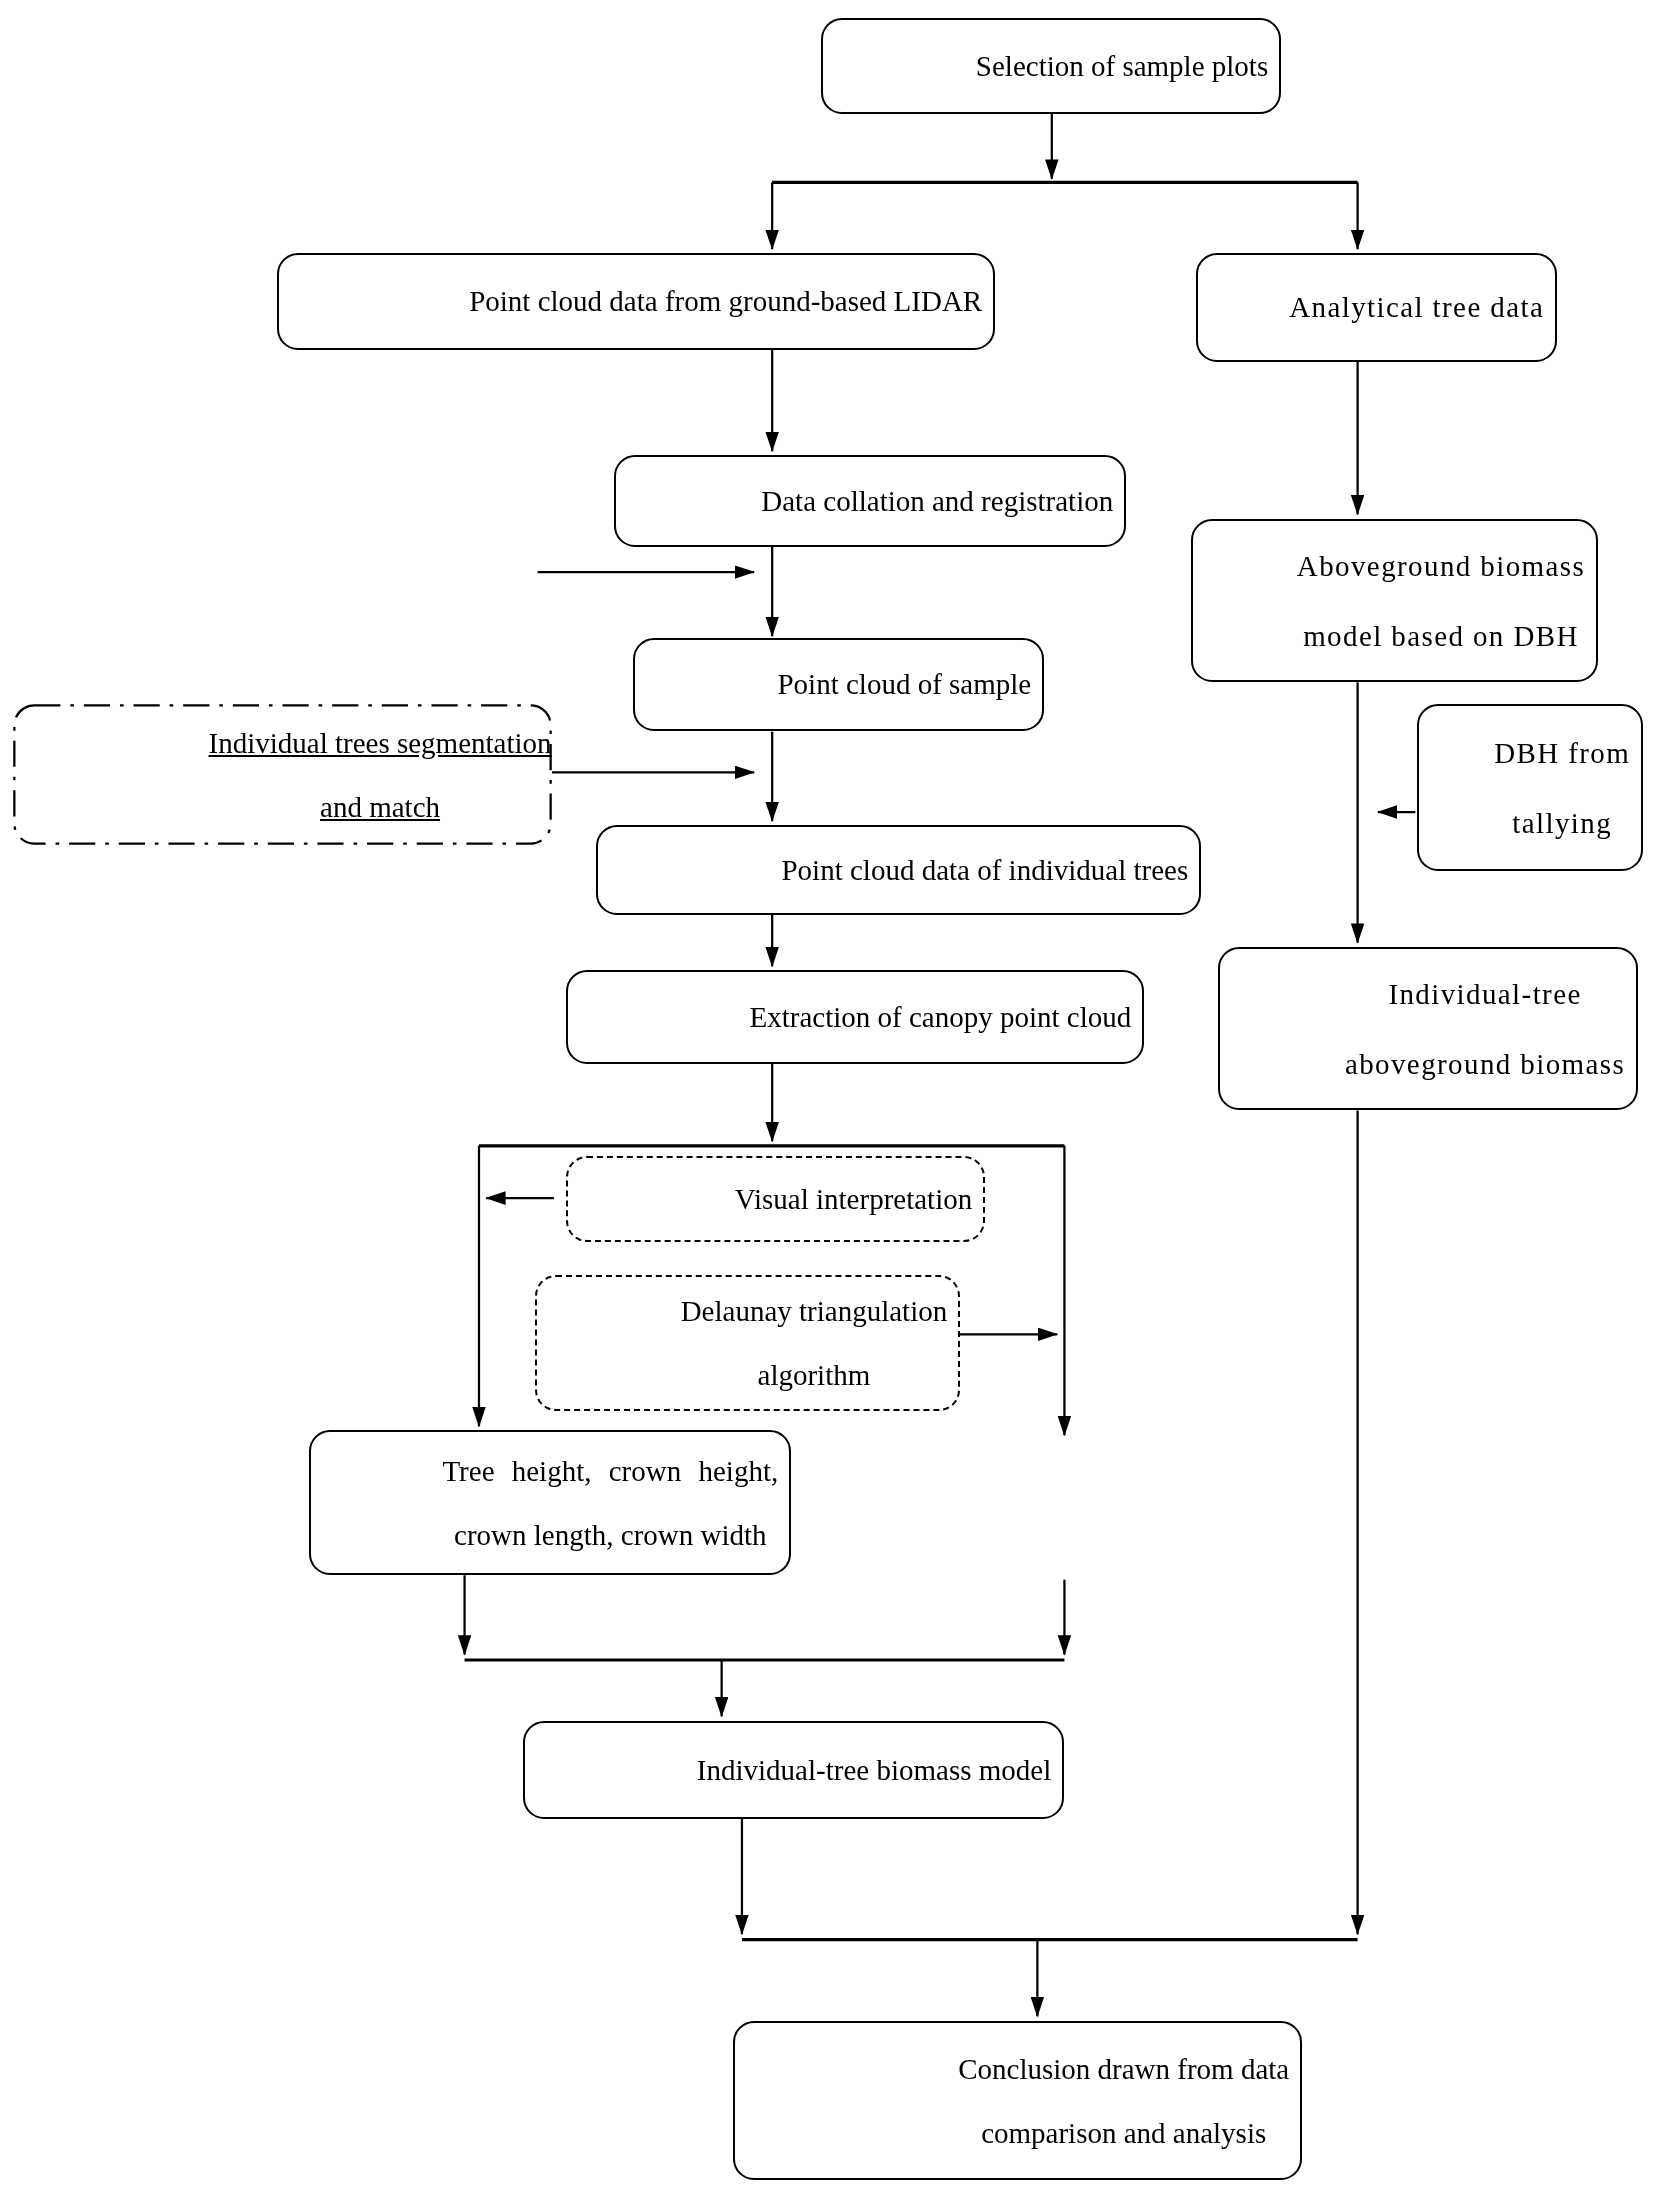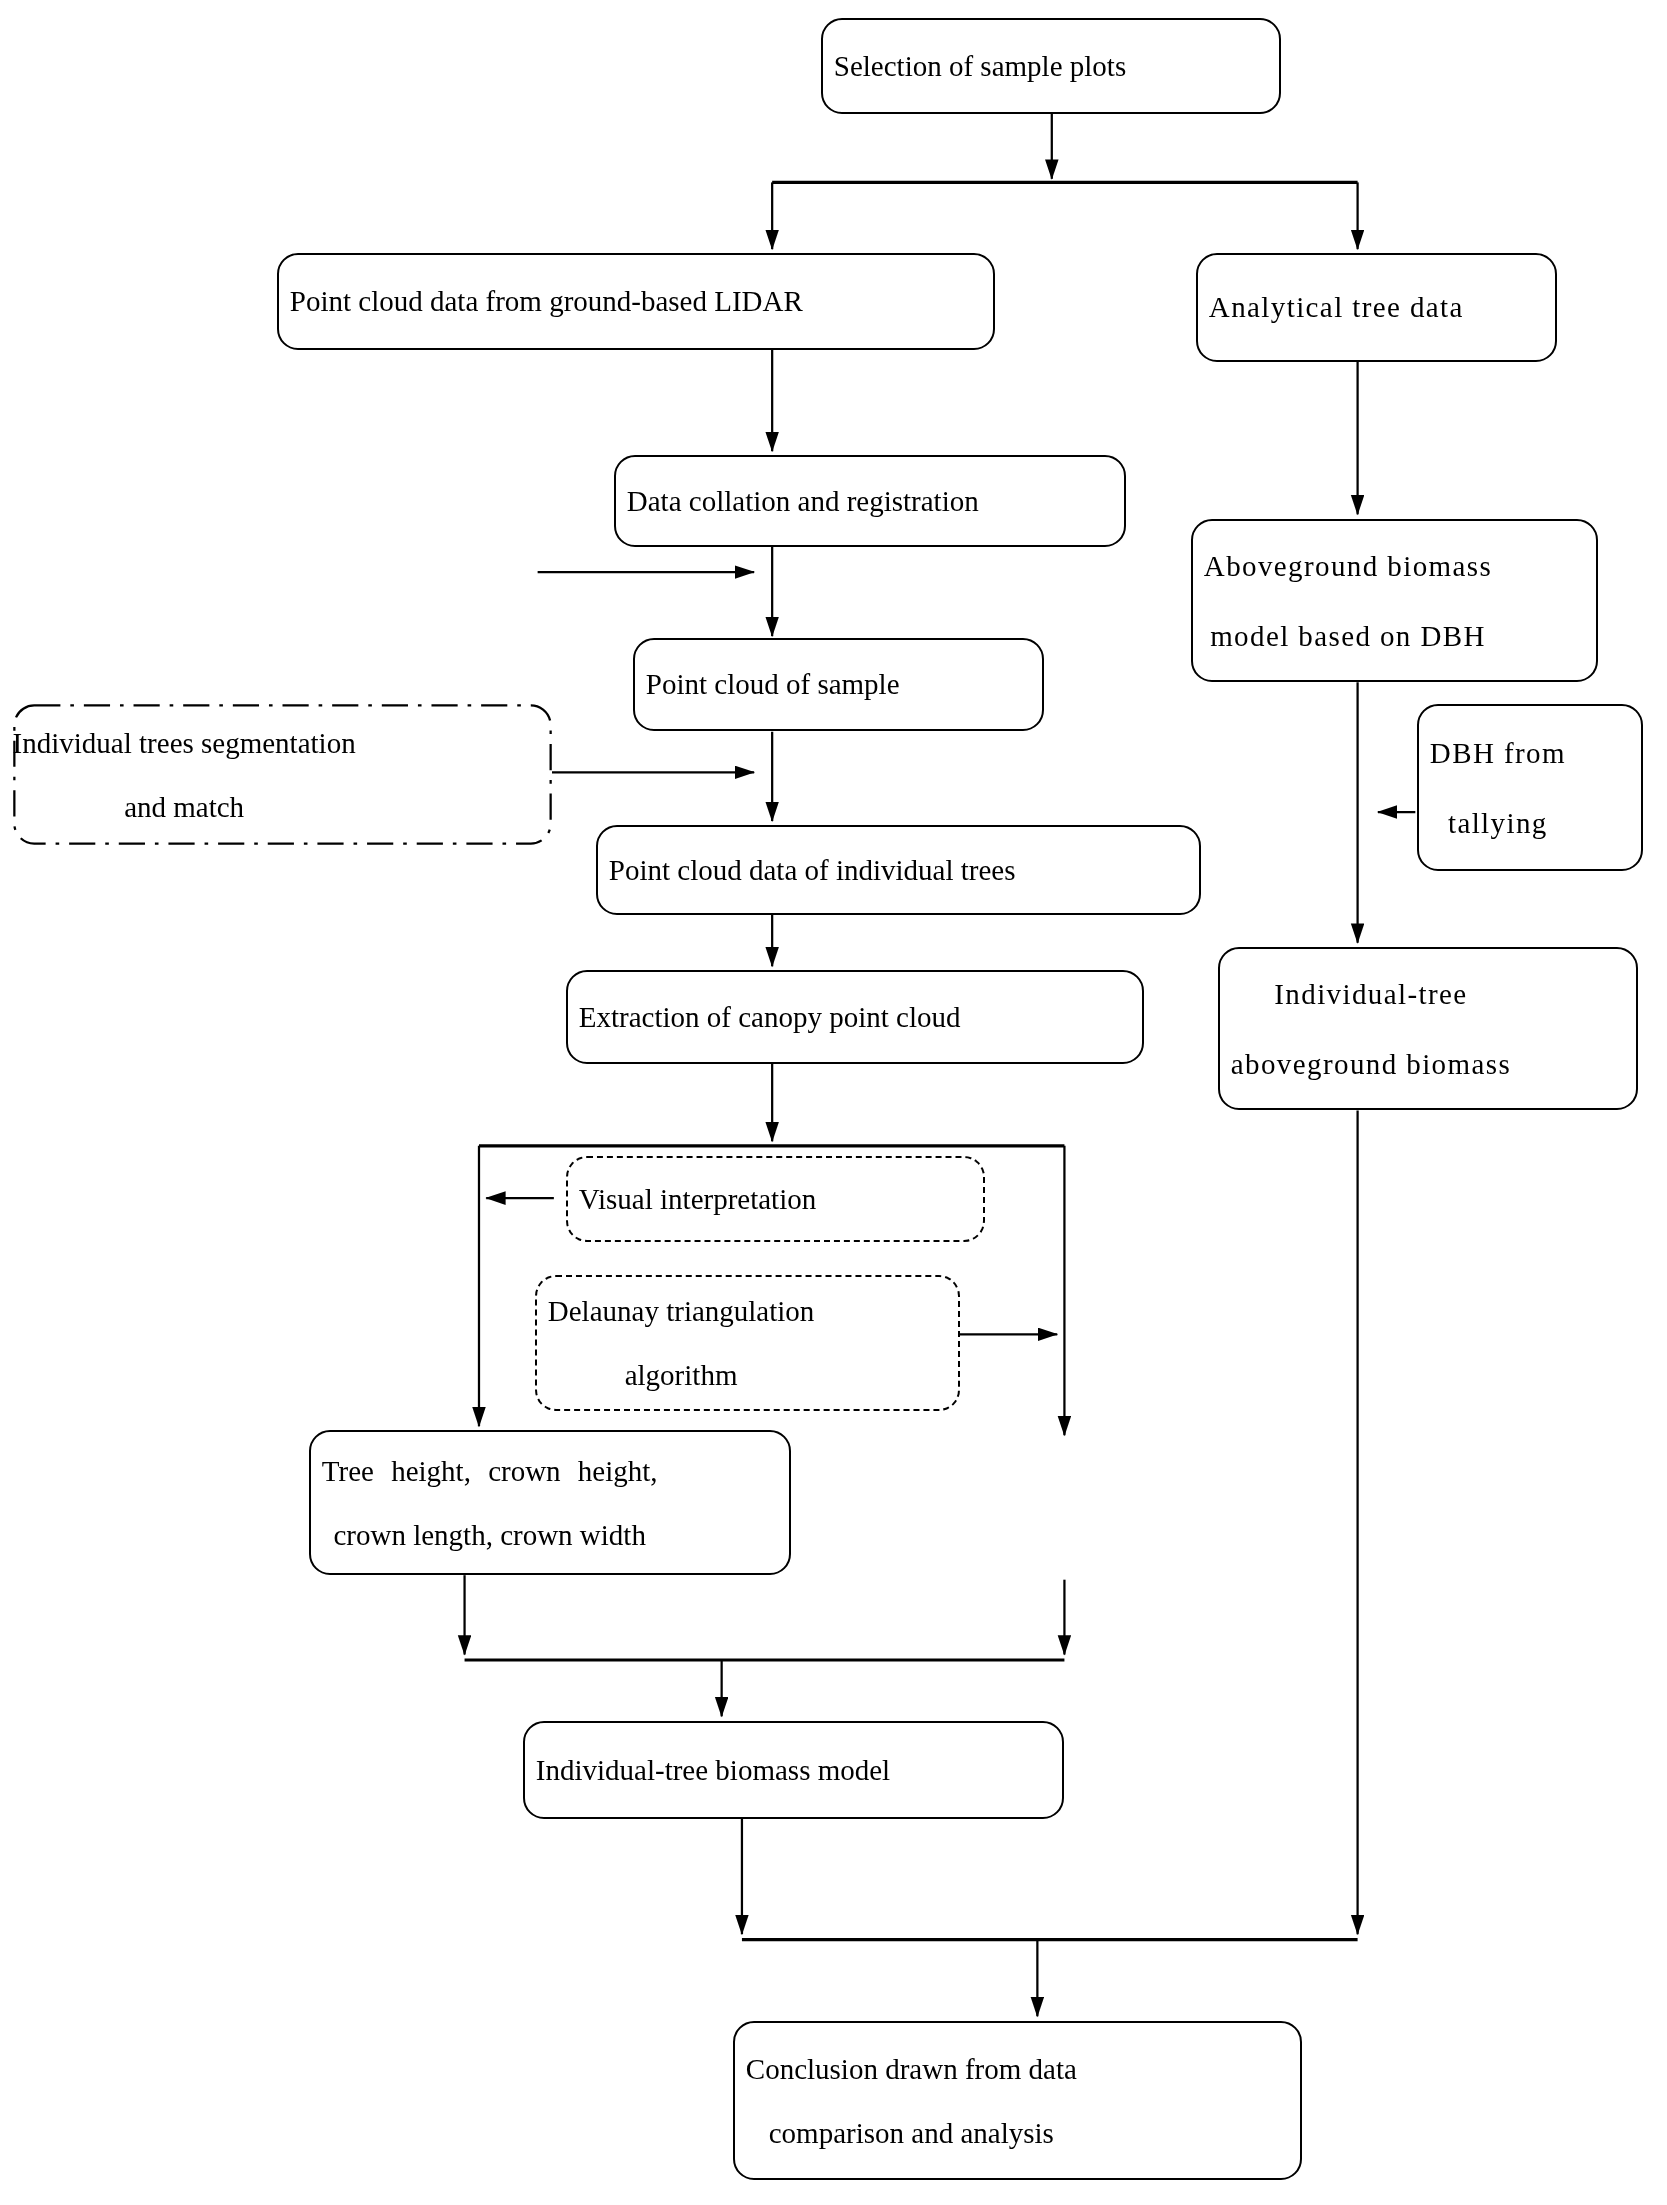--- a/index.html
+++ b/index.html
@@ -19,37 +19,37 @@
     z-index:1;
   }
   .node{
     position:absolute;
     box-sizing:border-box;
     background:#ffffff;
     border:2.7px solid #000000;
     border-radius:21px;
     display:flex;
     align-items:center;
-    justify-content:flex-start;
+    justify-content:flex-end;
     text-align:center;
     font-size:29px;
     line-height:1.25;
     z-index:2;
     padding:0 10.8px;
   }
   .node.dashed{border:2.3px dashed #000000;}
   .node.nobdr{border:none;padding:0;}
   .node .lines{display:flex;flex-direction:column;}
   .node .lines span{line-height:64px;}
   .node.spaced{letter-spacing:1.4px;}
   .node.spaced .lines span{line-height:70px;}
   .wspace{word-spacing:10px;}
   .seg-border{position:absolute;left:0;top:0;width:100%;height:100%;}
   .seg-text{position:relative;z-index:1;display:flex;flex-direction:column;}
-  .seg-text span{line-height:64px;}
+  .seg-text span{line-height:64px;text-decoration:underline;}
 </style>
 </head>
 <body>
 
 <div class="canvas">
 
   <svg class="connectors" viewBox="0 0 3696 4888" xmlns="http://www.w3.org/2000/svg">
     <defs>
       <marker id="ah" markerWidth="11" markerHeight="8" refX="8.6" refY="3" orient="auto">
         <path d="M0,0 L9,3 L0,6 z" fill="#000000"></path>

